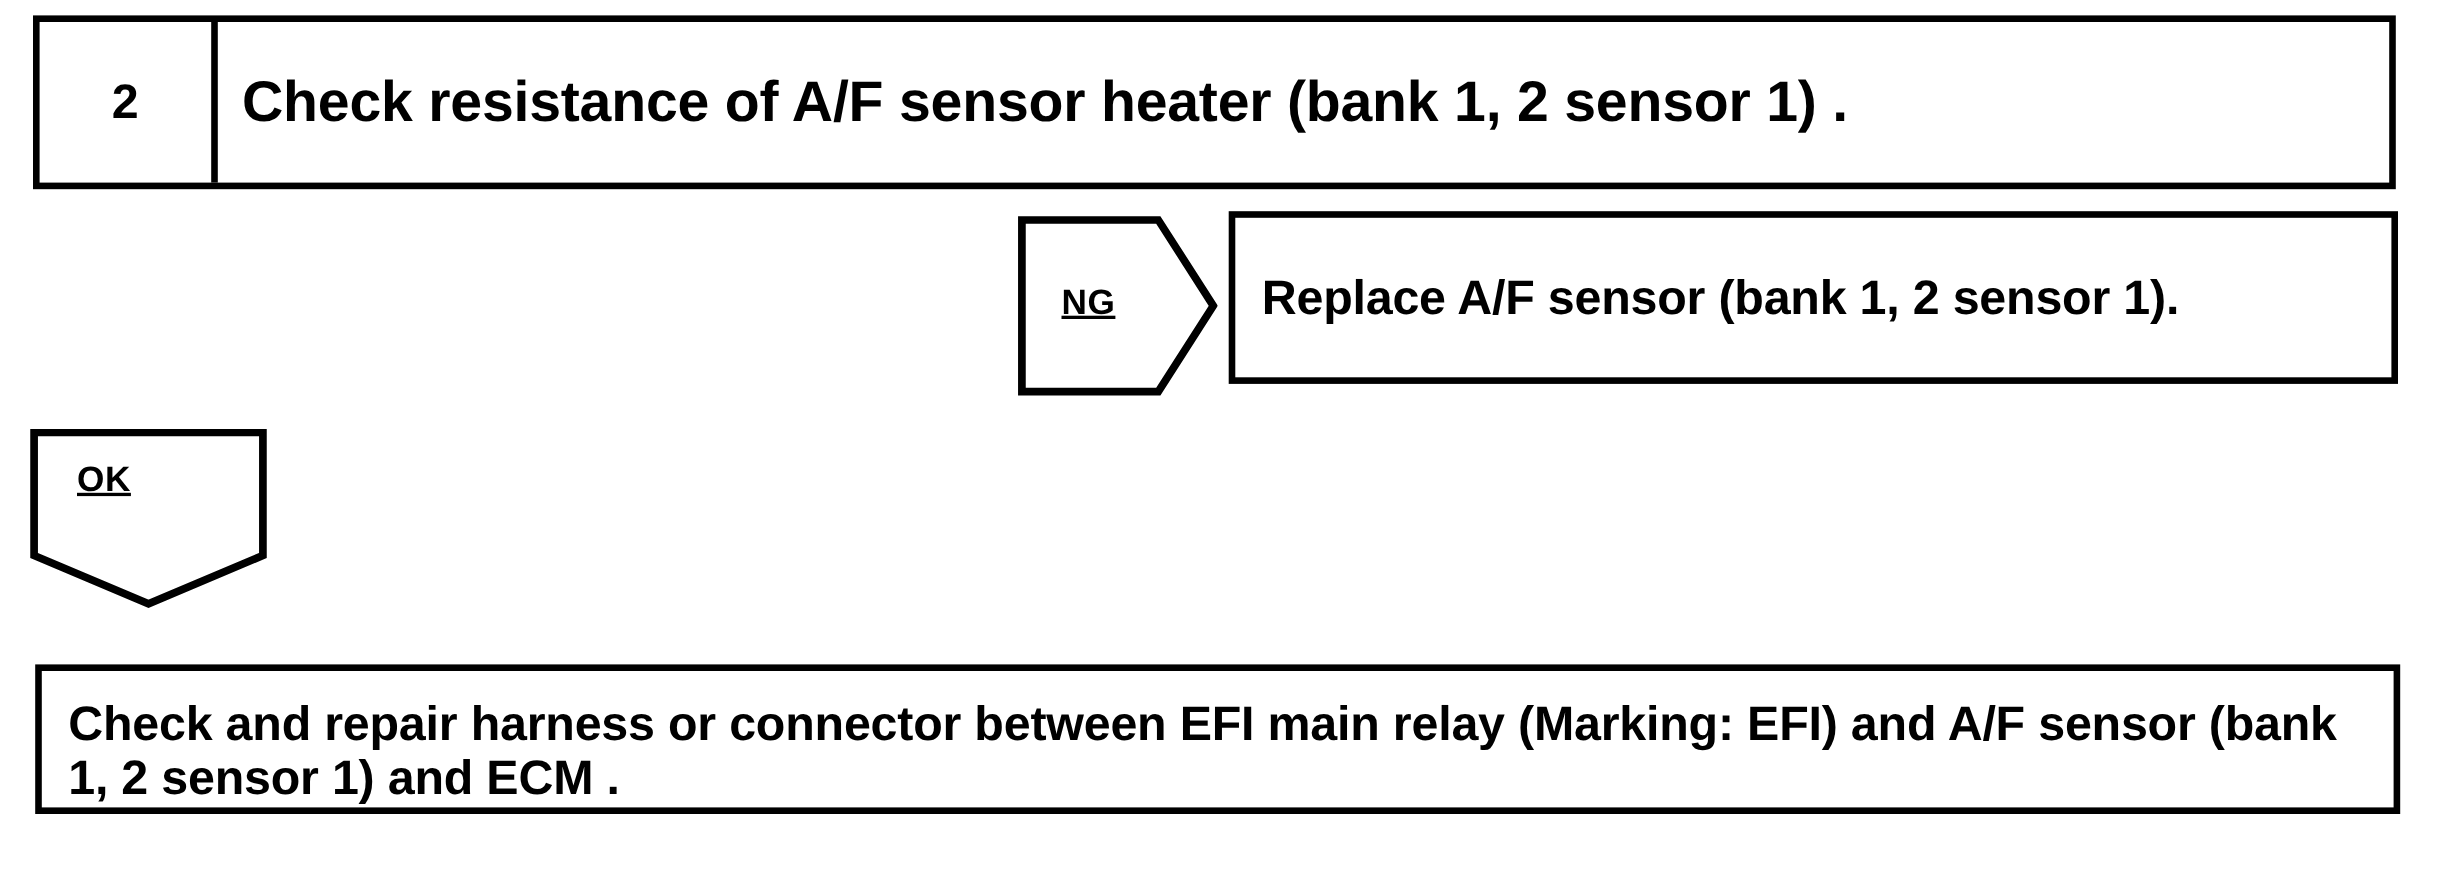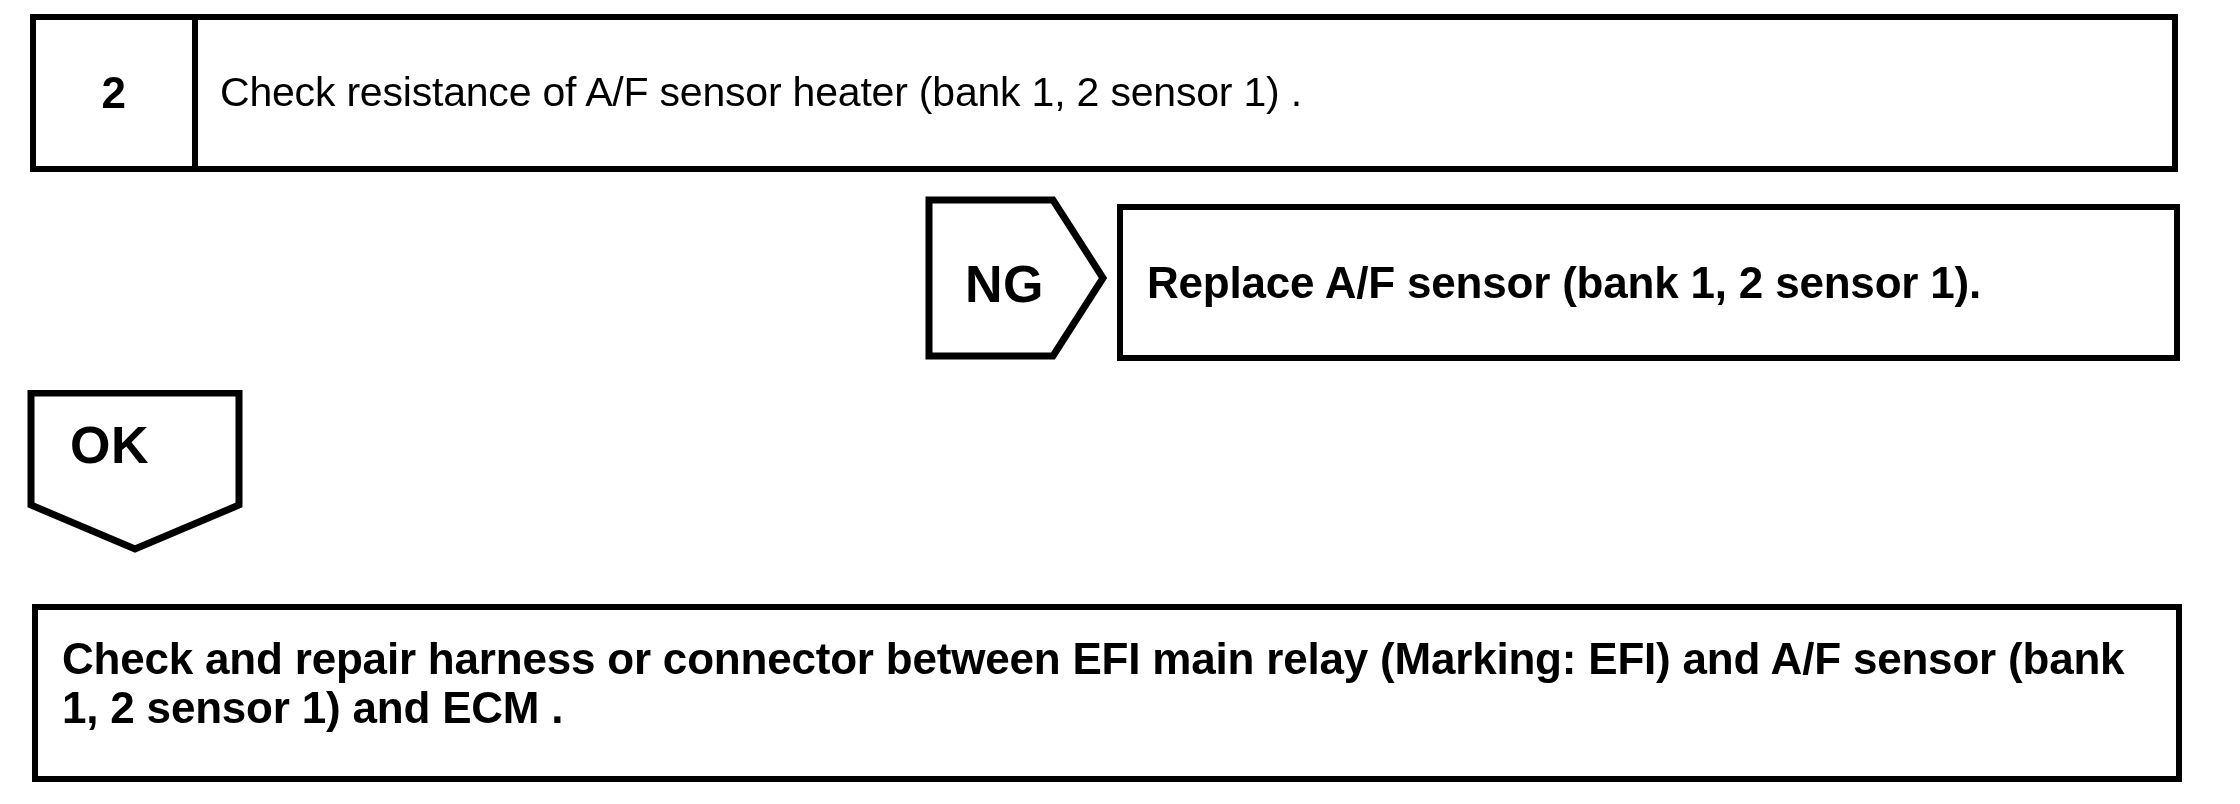--- a/index.html
+++ b/index.html
@@ -51,49 +51,49 @@
     line-height: 1;
   }
   .step-text-cell {
     flex: 1 1 auto;
     display: flex;
     align-items: center;
     padding-left: 22px;
     padding-right: 16px;
   }
   .step-text {
-    font-size: 41px;
-    font-weight: normal;
+    font-size: 52px;
+    font-weight: bold;
     line-height: 1.12;
     letter-spacing: -0.2px;
     white-space: nowrap;
   }
 
   
   .result-box {
     position: absolute;
     box-sizing: border-box;
     border: 6px solid #000;
     background: #fff;
     display: flex;
     align-items: center;
   }
   .result-box.replace {
     left: 1117px;
-    top: 204px;
+    top: 192px;
     width: 1063px;
     height: 157px;
     padding-left: 24px;
     padding-right: 18px;
   }
   .result-box.final {
     left: 32px;
     top: 604px;
     width: 2150px;
-    height: 178px;
+    height: 136px;
     padding-left: 24px;
     padding-right: 20px;
     align-items: flex-start;
   }
   .result-text {
     font-size: 44px;
     font-weight: bold;
     line-height: 1.12;
     letter-spacing: -0.2px;
     white-space: nowrap;
@@ -103,25 +103,26 @@
     white-space: normal;
   }
 
   
   .arrow {
     position: absolute;
     background: #fff;
   }
   .arrow-label {
     position: absolute;
-    font-size: 52px;
+    font-size: 32px;
     font-weight: bold;
     letter-spacing: 0.5px;
     line-height: 1;
     white-space: nowrap;
+    text-decoration: underline;
   }
 
   
   #ng-arrow {
     left: 925px;
     top: 196px;
     width: 182px;
     height: 164px;
   }
   #ng-arrow svg { display: block; width: 182px; height: 164px; }

